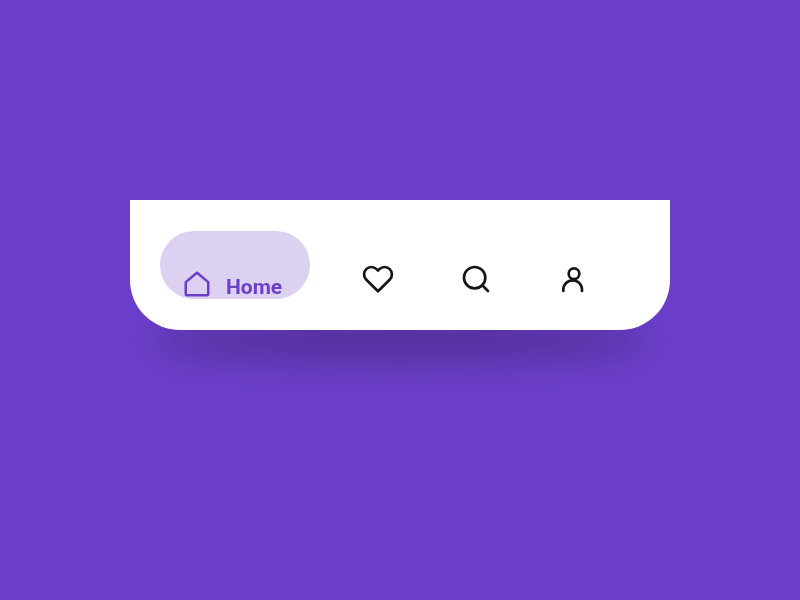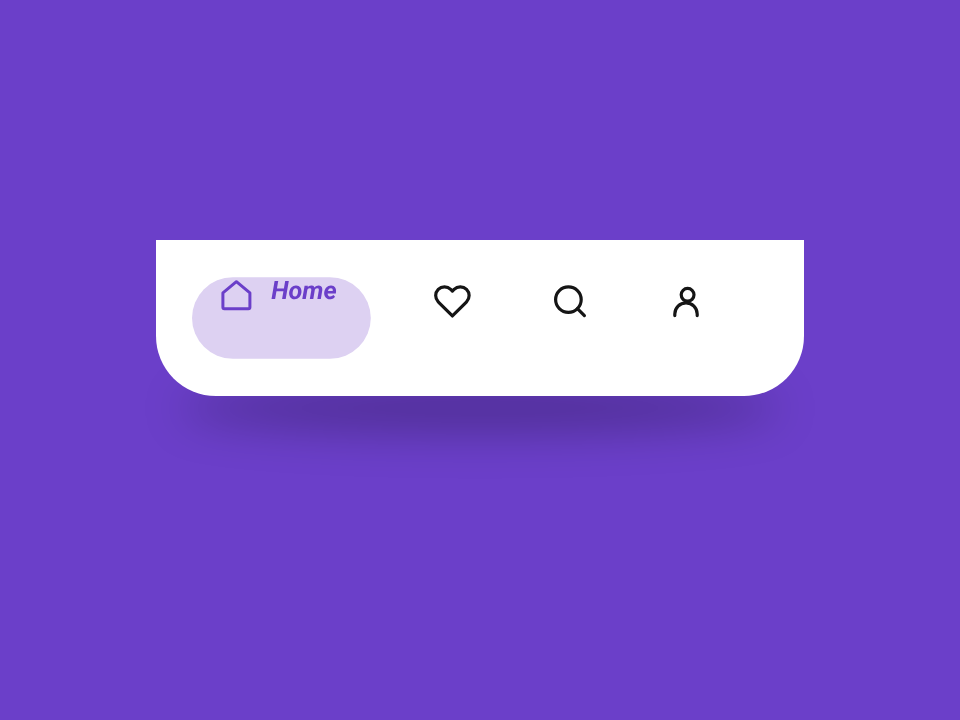--- a/index.html
+++ b/index.html
@@ -34,26 +34,25 @@
       left: 20px;
       right: 20px;
       height: 40px;
       background: rgba(0,0,0,0.25);
       filter: blur(18px);
       border-radius: 50%;
       z-index: -1;
     }
     .nav-item {
       display: flex;
-      align-items: flex-start;
+      align-items: flex-end;
       justify-content: center;
       cursor: pointer;
       width: 60px;
       height: 60px;
-      font-style: italic;
     }
     .nav-item.active {
       background: #DDD1F2;
       border-radius: 999px;
       padding: 0 28px 0 22px;
       width: auto;
       height: 68px;
       gap: 14px;
     }
     .nav-label {

